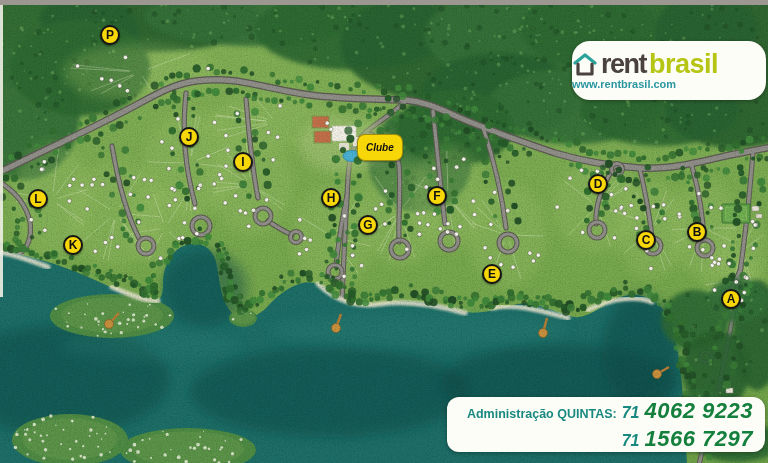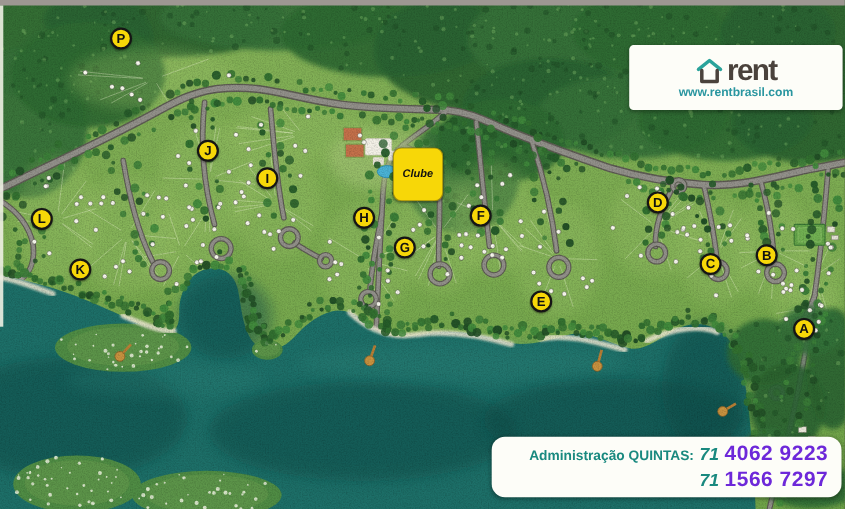--- a/index.html
+++ b/index.html
@@ -20,43 +20,43 @@
   .lf{stroke:#92908a;stroke-width:3;fill:none}
   .sand{fill:none;stroke:#ece7d2;stroke-width:5;stroke-linecap:round;opacity:.85;filter:url(#soft1)}
 
   
   .marker{position:absolute;width:20px;height:20px;box-sizing:border-box;
     background:#f7d708;border:2px solid #151515;border-radius:50%;
     color:#111;font-weight:bold;font-size:12px;line-height:16px;text-align:center;
     box-shadow:0 1px 2px rgba(0,0,0,.45);z-index:5;}
 
   .clube-pill{position:absolute;left:357px;top:134px;background:#f7d708;
-    border:1px solid rgba(30,30,20,.4);border-radius:8px;padding:18px 8px;
+    border:1px solid rgba(30,30,20,.4);border-radius:8px;padding:7px 8px;
     color:#111;font-weight:bold;font-style:italic;font-size:10px;z-index:5;
     box-shadow:0 1px 2px rgba(0,0,0,.35);}
 
   
   .logo-card{position:absolute;left:572px;top:41px;width:194px;height:59px;
-    background:#fdfdf8;border-radius:4px;box-shadow:0 1px 4px rgba(0,0,0,.35);
-    display:flex;flex-direction:column;align-items:center;justify-content:center;z-index:6;}
+    background:#fdfdf8;border-radius:18px;box-shadow:0 1px 4px rgba(0,0,0,.35);
+    display:flex;flex-direction:column;justify-content:center;z-index:6;}
   .logo-row{display:flex;align-items:center;gap:3px;line-height:1;}
   .logo-rent{font-size:27px;font-weight:bold;color:#4a423c;letter-spacing:-1.5px;}
   .logo-brasil{font-size:27px;font-weight:bold;color:#b6c513;letter-spacing:-0.5px;}
   .logo-url{font-size:11px;font-weight:bold;color:#2a96a0;margin-top:0px;}
 
   
   .admin-card{position:absolute;left:447px;top:397px;width:318px;height:55px;
     background:#fdfdf8;border-radius:12px;box-shadow:0 1px 4px rgba(0,0,0,.35);
     display:flex;flex-direction:column;justify-content:center;gap:2px;z-index:6;
     padding-right:0;box-sizing:border-box;}
   .admin-line{display:flex;align-items:baseline;justify-content:flex-end;
     gap:5px;padding-right:12px;line-height:1.15;}
   .admin-label{font-size:12.5px;font-weight:bold;color:#19897f;}
   .admin-area{font-size:16px;font-weight:bold;font-style:italic;color:#19897f;}
-  .admin-phone{font-size:19px;font-weight:bold;color:#6d28d9;letter-spacing:.5px;}
+  .admin-phone{font-size:22px;font-weight:bold;font-style:italic;color:#15803d;letter-spacing:.5px;}
 </style>
 </head>
 <body>
 
 <div id="stage">
 
   <svg id="map-svg" width="768" height="463" viewBox="0 0 768 463">
     <defs>
       <linearGradient id="grassGrad" x1="0" y1="0" x2="0" y2="1">
         <stop offset="0" stop-color="#85b258"></stop>
@@ -1996,20 +1996,21 @@
 
   <div class="clube-pill">Clube</div>
 
   <div class="logo-card">
     <div class="logo-row">
       <svg width="26" height="24" viewBox="0 0 26 24">
         <polyline points="3,10 13,2 23,10" fill="none" stroke="#2aa39b" stroke-width="3.2" stroke-linecap="round" stroke-linejoin="round"></polyline>
         <path d="M6 11 L6 21 L20 21 L20 11" fill="none" stroke="#4a423c" stroke-width="3.2" stroke-linecap="round" stroke-linejoin="round"></path>
       </svg>
       <span class="logo-rent">rent</span>
+        <span class="logo-brasil">brasil</span>
     </div>
     <div class="logo-url">www.rentbrasil.com</div>
   </div>
 
   <div class="admin-card">
     <div class="admin-line">
       <span class="admin-label">Administração QUINTAS:</span>
       <span class="admin-area">71</span>
       <span class="admin-phone">4062 9223</span>
     </div>

